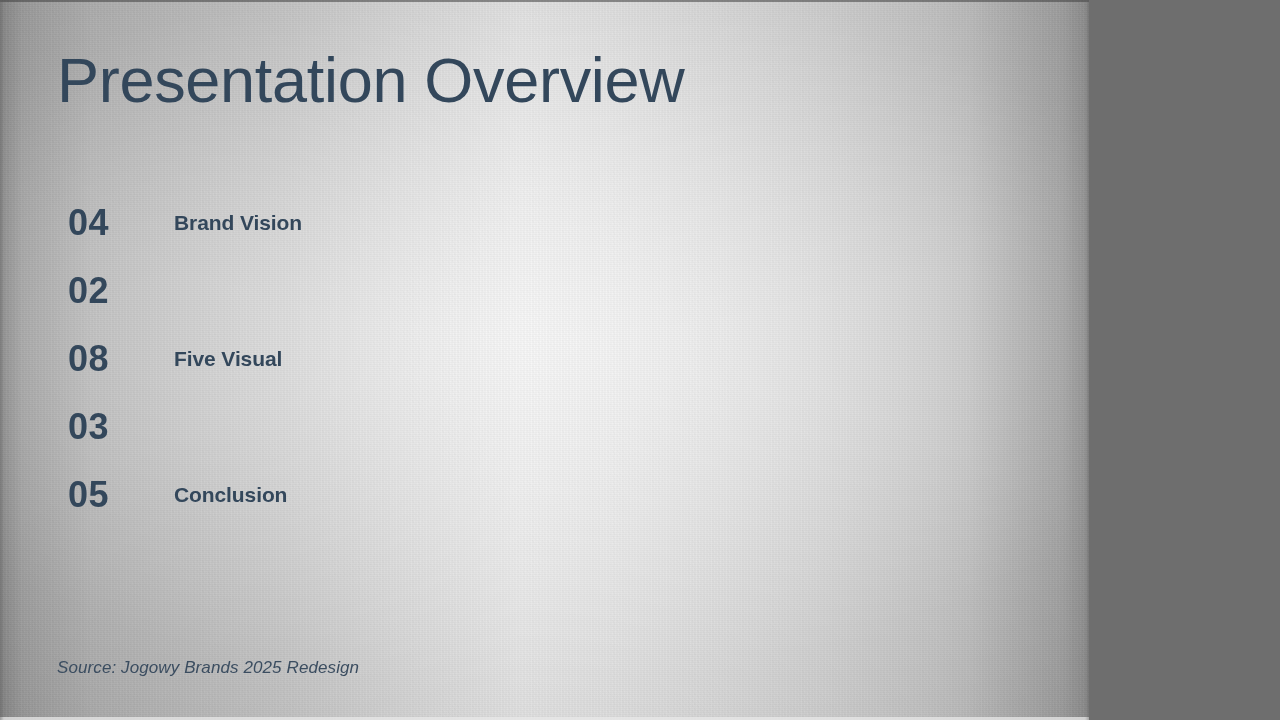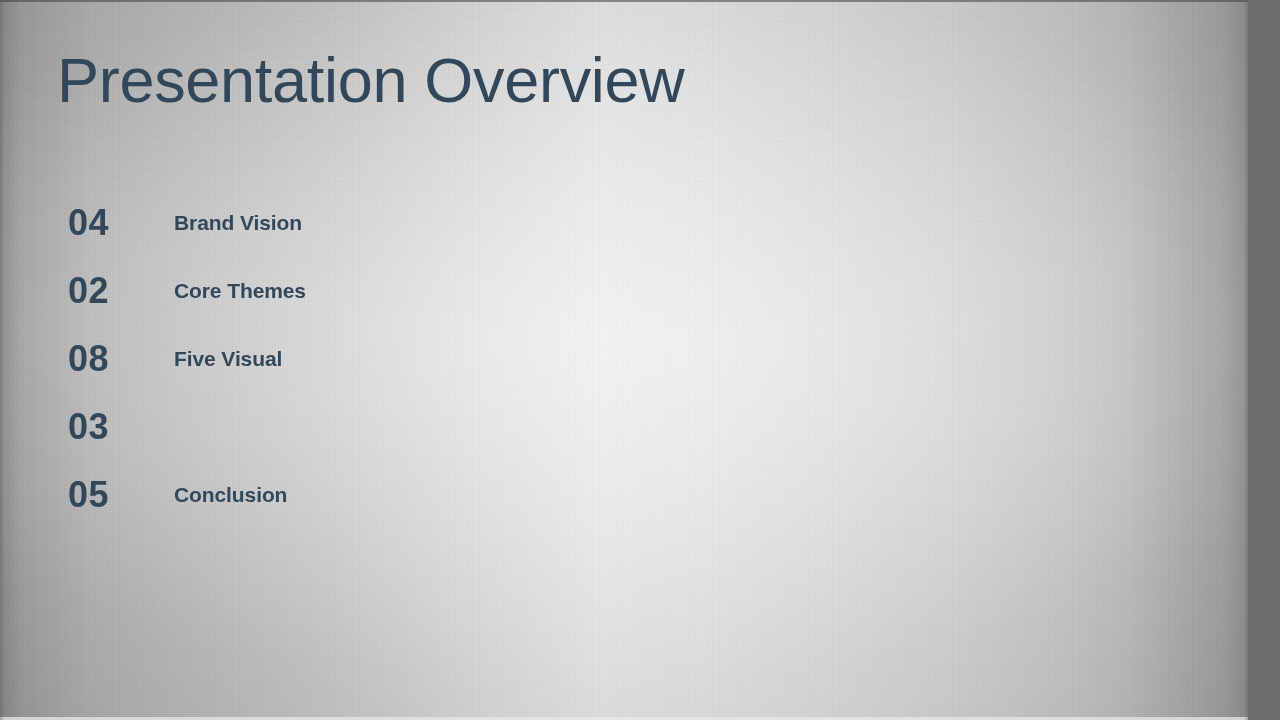--- a/index.html
+++ b/index.html
@@ -9,21 +9,21 @@
   }
   body {
     width: 1280px;
     height: 720px;
     overflow: hidden;
     font-family: "Liberation Sans", sans-serif;
   }
 
   #slide {
     position: relative;
-    width: 1248px;
+    width: 1089px;
     height: 720px;
     overflow: hidden;
     box-sizing: border-box;
     
     background:
       linear-gradient(to right,
         #9d9d9d 0%,
         #a5a5a5 4%,
         #b4b4b4 14%,
         #c6c6c6 26%,
@@ -199,34 +199,34 @@
 
     <div id="agenda-list">
 
       <div class="agenda-row">
         <span class="agenda-number">04</span>
         <span class="agenda-label">Brand Vision</span>
       </div>
 
       <div class="agenda-row">
         <span class="agenda-number">02</span>
-        <span class="agenda-label">Core Themes</span>
       </div>
 
       <div class="agenda-row">
         <span class="agenda-number">08</span>
         <span class="agenda-label">Five Visual</span>
       </div>
 
       <div class="agenda-row">
         <span class="agenda-number">03</span>
       </div>
 
       <div class="agenda-row">
         <span class="agenda-number">05</span>
         <span class="agenda-label">Conclusion</span>
       </div>
 
     </div>
 
+    <div id="slide-footnote">Source: Jogowy Brands 2025 Redesign</div>
 
   </div>
 </div>
 
 </body></html>

